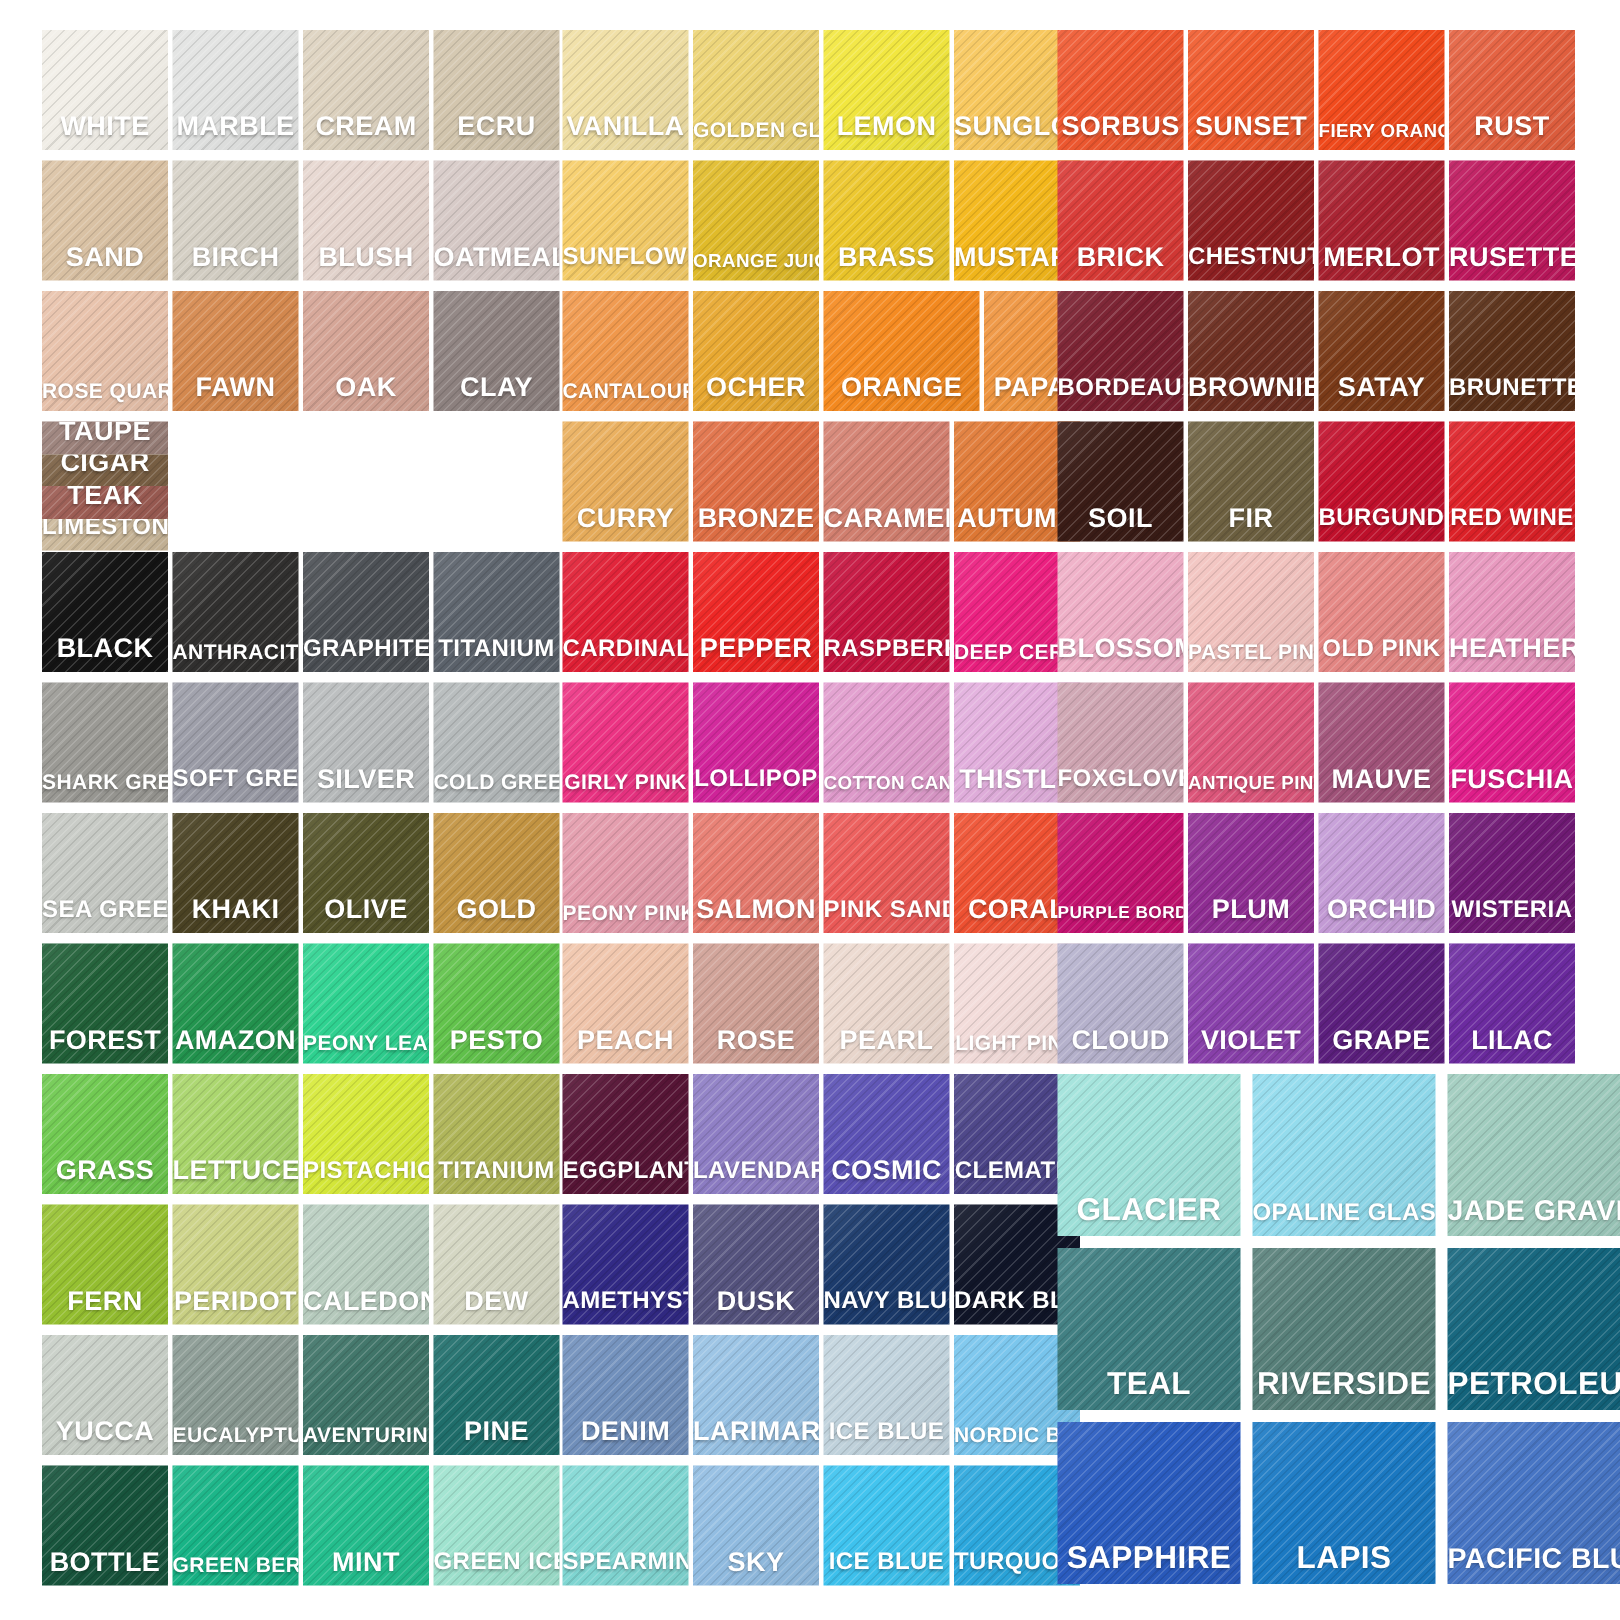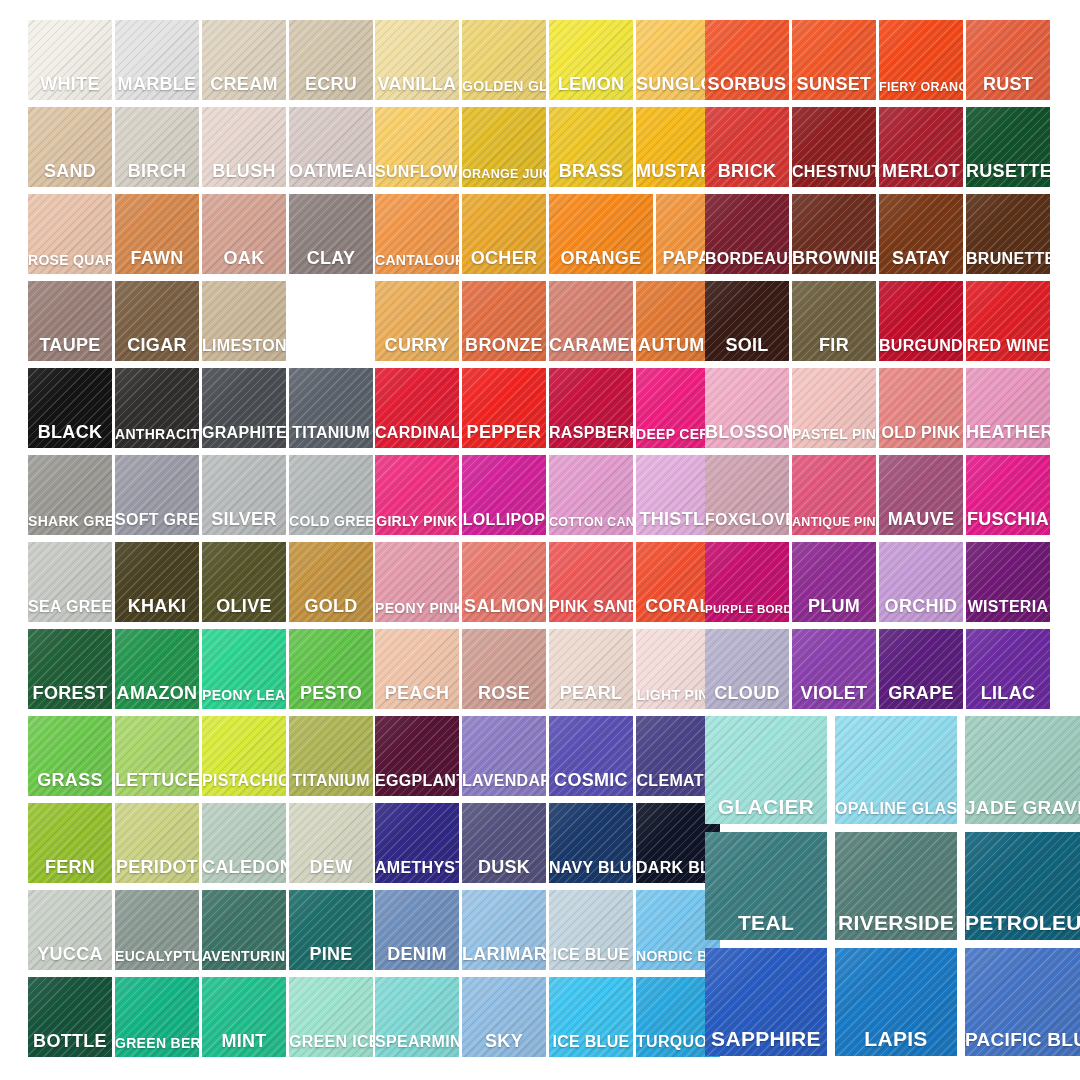--- a/index.html
+++ b/index.html
@@ -155,30 +155,35 @@
             <div class="tex"></div>
             <div class="shade"></div>
             <div class="label" style="font-size: 18px;">OAK</div>
           </div>
           <div class="swatch" style="width: 84px; height: 80px; margin-right: 3px; background: rgb(142, 130, 128);">
             <div class="tex"></div>
             <div class="shade"></div>
             <div class="label" style="font-size: 18px;">CLAY</div>
           </div>
         </div>
-        <div class="grow" style="margin-bottom: 1px; height: 86px;">
+        <div class="grow" style="margin-bottom: 1px; height: 86px; flex-direction: column;">
           <div class="swatch" style="width: 84px; height: 80px; margin-right: 3px; background: rgb(154, 128, 121);">
             <div class="tex"></div>
             <div class="shade"></div>
             <div class="label" style="font-size: 18px;">TAUPE</div>
           </div>
           <div class="swatch" style="width: 84px; height: 80px; margin-right: 3px; background: rgb(123, 97, 69);">
             <div class="tex"></div>
             <div class="shade"></div>
             <div class="label" style="font-size: 18px;">CIGAR</div>
+          </div>
+          <div class="swatch" style="width: 84px; height: 80px; margin-right: 3px; background: rgb(156, 92, 83);">
+            <div class="tex"></div>
+            <div class="shade"></div>
+            <div class="label" style="font-size: 18px;">TEAK</div>
           </div>
           <div class="swatch" style="width: 84px; height: 80px; margin-right: 3px; background: rgb(203, 184, 154);">
             <div class="tex"></div>
             <div class="shade"></div>
             <div class="label" style="font-size: 16px;">LIMESTONE</div>
           </div>
         </div>
       </div>
       <div class="group" style="position: absolute; left: 375px; top: 0px;">
         <div class="grow" style="margin-bottom: 1px; height: 86px;">
@@ -302,21 +307,21 @@
           <div class="swatch" style="width: 84px; height: 80px; margin-right: 3px; background: rgb(142, 31, 33);">
             <div class="tex"></div>
             <div class="shade"></div>
             <div class="label" style="font-size: 16px;">CHESTNUT</div>
           </div>
           <div class="swatch" style="width: 84px; height: 80px; margin-right: 3px; background: rgb(168, 33, 48);">
             <div class="tex"></div>
             <div class="shade"></div>
             <div class="label" style="font-size: 18px;">MERLOT</div>
           </div>
-          <div class="swatch" style="width: 84px; height: 80px; margin-right: 3px; background: #14532d;">
+          <div class="swatch" style="width: 84px; height: 80px; margin-right: 3px; background: #be185d;">
             <div class="tex"></div>
             <div class="shade"></div>
             <div class="label" style="font-size: 18px;">RUSETTE</div>
           </div>
         </div>
         <div class="grow" style="margin-bottom: 1px; height: 86px;">
           <div class="swatch" style="width: 84px; height: 80px; margin-right: 3px; background: rgb(122, 32, 48);">
             <div class="tex"></div>
             <div class="shade"></div>
             <div class="label" style="font-size: 16px;">BORDEAUX</div>

